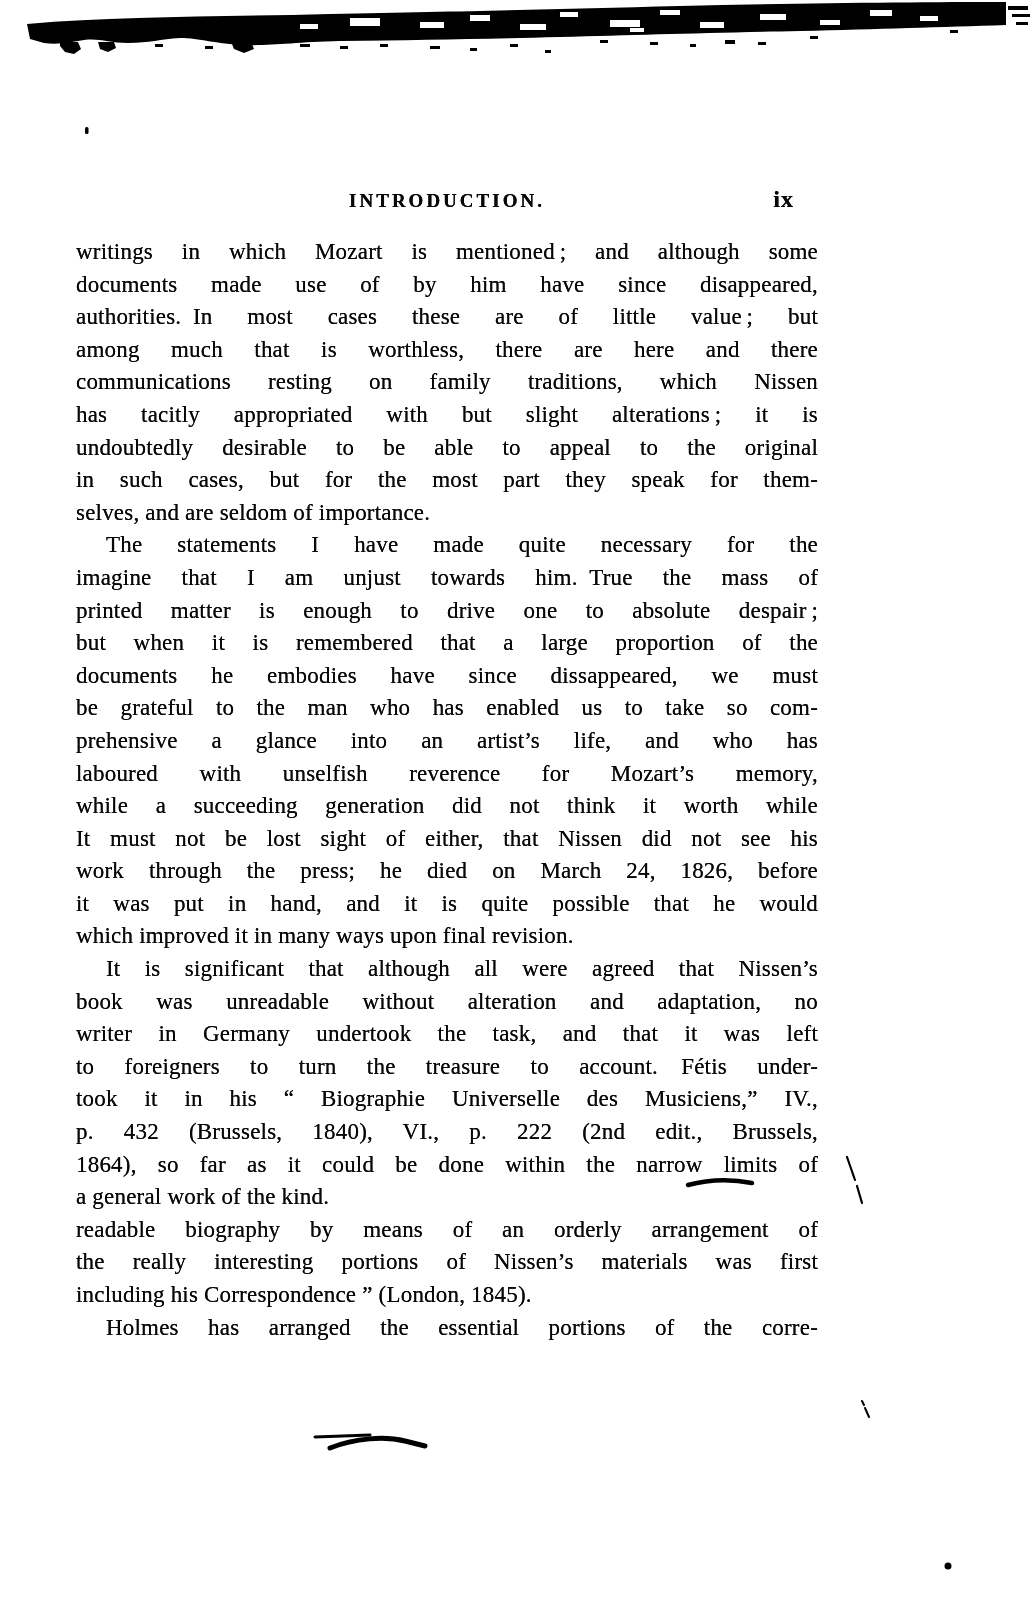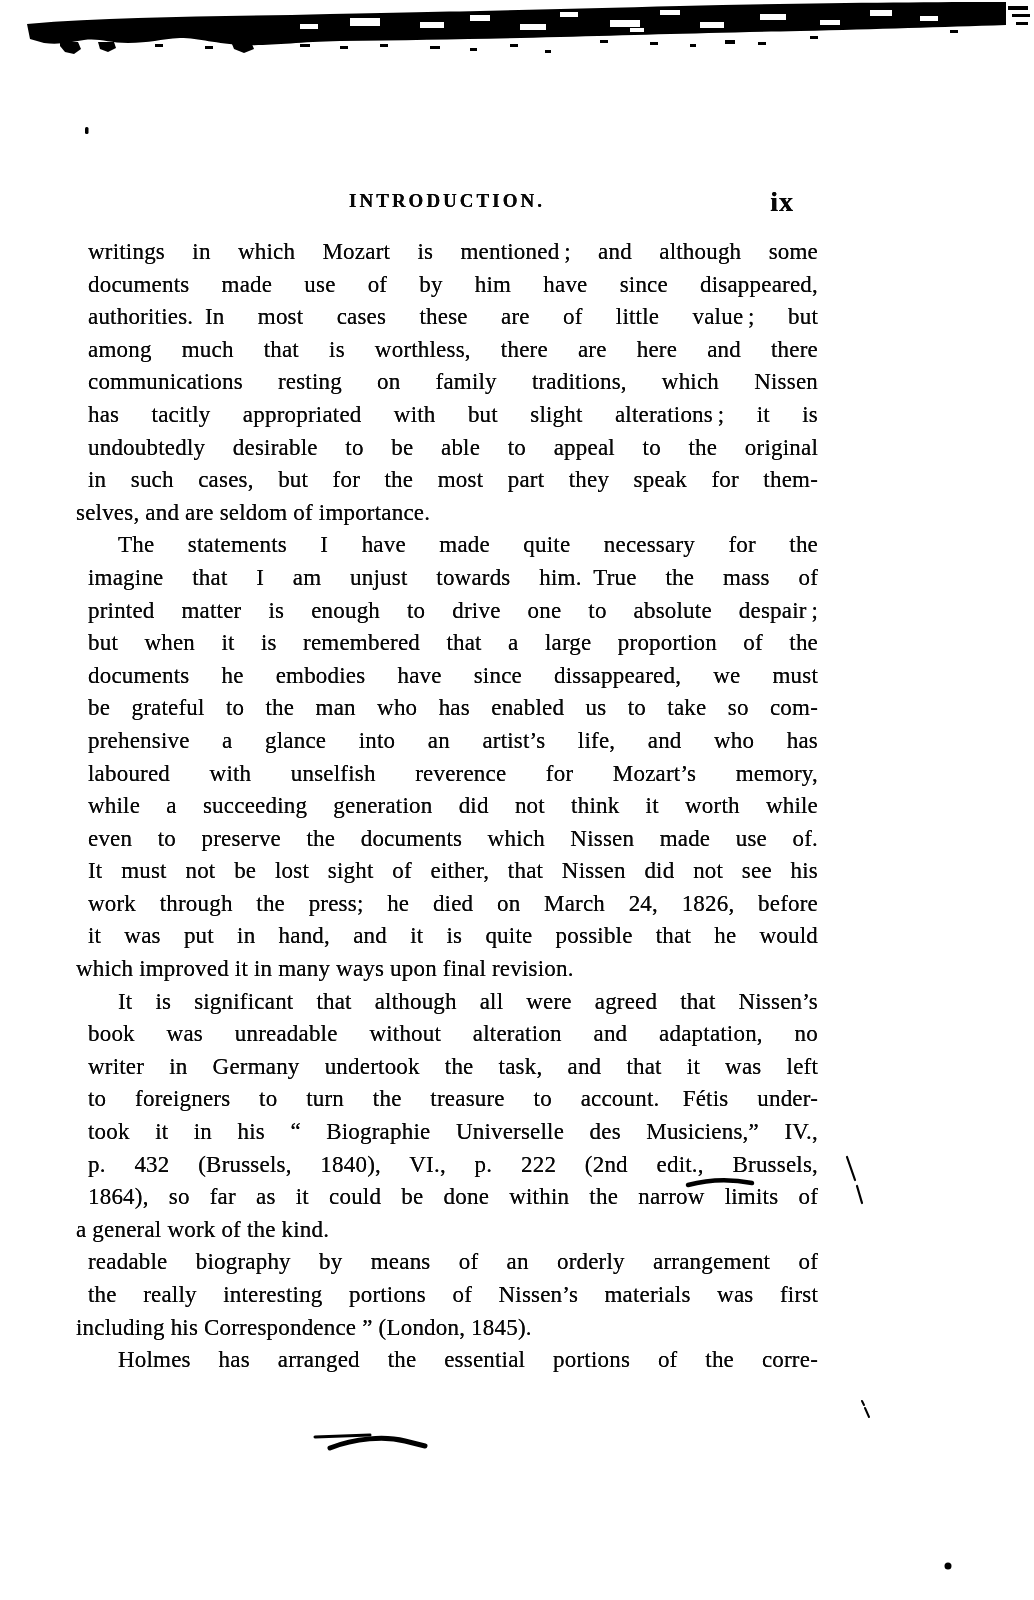--- a/index.html
+++ b/index.html
@@ -29,38 +29,38 @@
   .running-title {
     font-size: 19px;
     font-weight: 700;
     letter-spacing: 3px;
     text-shadow: 0 0 0.5px #000;
   }
   .page-number {
     position: absolute;
     right: 24px;
     top: -4px;
-    font-size: 28px;
+    font-size: 24px;
     font-weight: 700;
     letter-spacing: 1px;
     text-shadow: 0 0 0.4px #000;
   }
   .text-block {
     position: absolute;
     left: 76px;
     top: 236px;
     width: 742px;
     font-size: 23px;
     line-height: 32.6px;
     letter-spacing: 0.2px;
     text-shadow: 0 0 0.55px rgba(0,0,0,0.85);
   }
   .para { margin: 0; }
   .line { text-align: justify; }
-  .line.just { text-align-last: justify; margin-left: 12px; }
+  .line.just { text-align-last: justify; }
   .line.indent { text-indent: 30px; }
 </style>
 </head>
 <body>
 
 <div class="page">
 
   <div class="running-head">
     <span class="running-title">INTRODUCTION.</span>
     <span class="page-number">ix</span>
@@ -81,21 +81,20 @@
       <div class="para">
         <div class="line just indent">The statements I have made quite necessary for the</div>
         <div class="line just">imagine that I am unjust towards him. True the mass of</div>
         <div class="line just">printed matter is enough to drive one to absolute despair ;</div>
         <div class="line just">but when it is remembered that a large proportion of the</div>
         <div class="line just">documents he embodies have since dissappeared, we must</div>
         <div class="line just">be grateful to the man who has enabled us to take so com-</div>
         <div class="line just">prehensive a glance into an artist’s life, and who has</div>
         <div class="line just">laboured with unselfish reverence for Mozart’s memory,</div>
         <div class="line just">while a succeeding generation did not think it worth while</div>
-        <div class="line just">even to preserve the documents which Nissen made use of.</div>
         <div class="line just">It must not be lost sight of either, that Nissen did not see his</div>
         <div class="line just">work through the press; he died on March 24, 1826, before</div>
         <div class="line just">it was put in hand, and it is quite possible that he would</div>
         <div class="line">which improved it in many ways upon final revision.</div>
       </div>
       <div class="para">
         <div class="line just indent">It is significant that although all were agreed that Nissen’s</div>
         <div class="line just">book was unreadable without alteration and adaptation, no</div>
         <div class="line just">writer in Germany undertook the task, and that it was left</div>
         <div class="line just">to foreigners to turn the treasure to account. Fétis under-</div>

